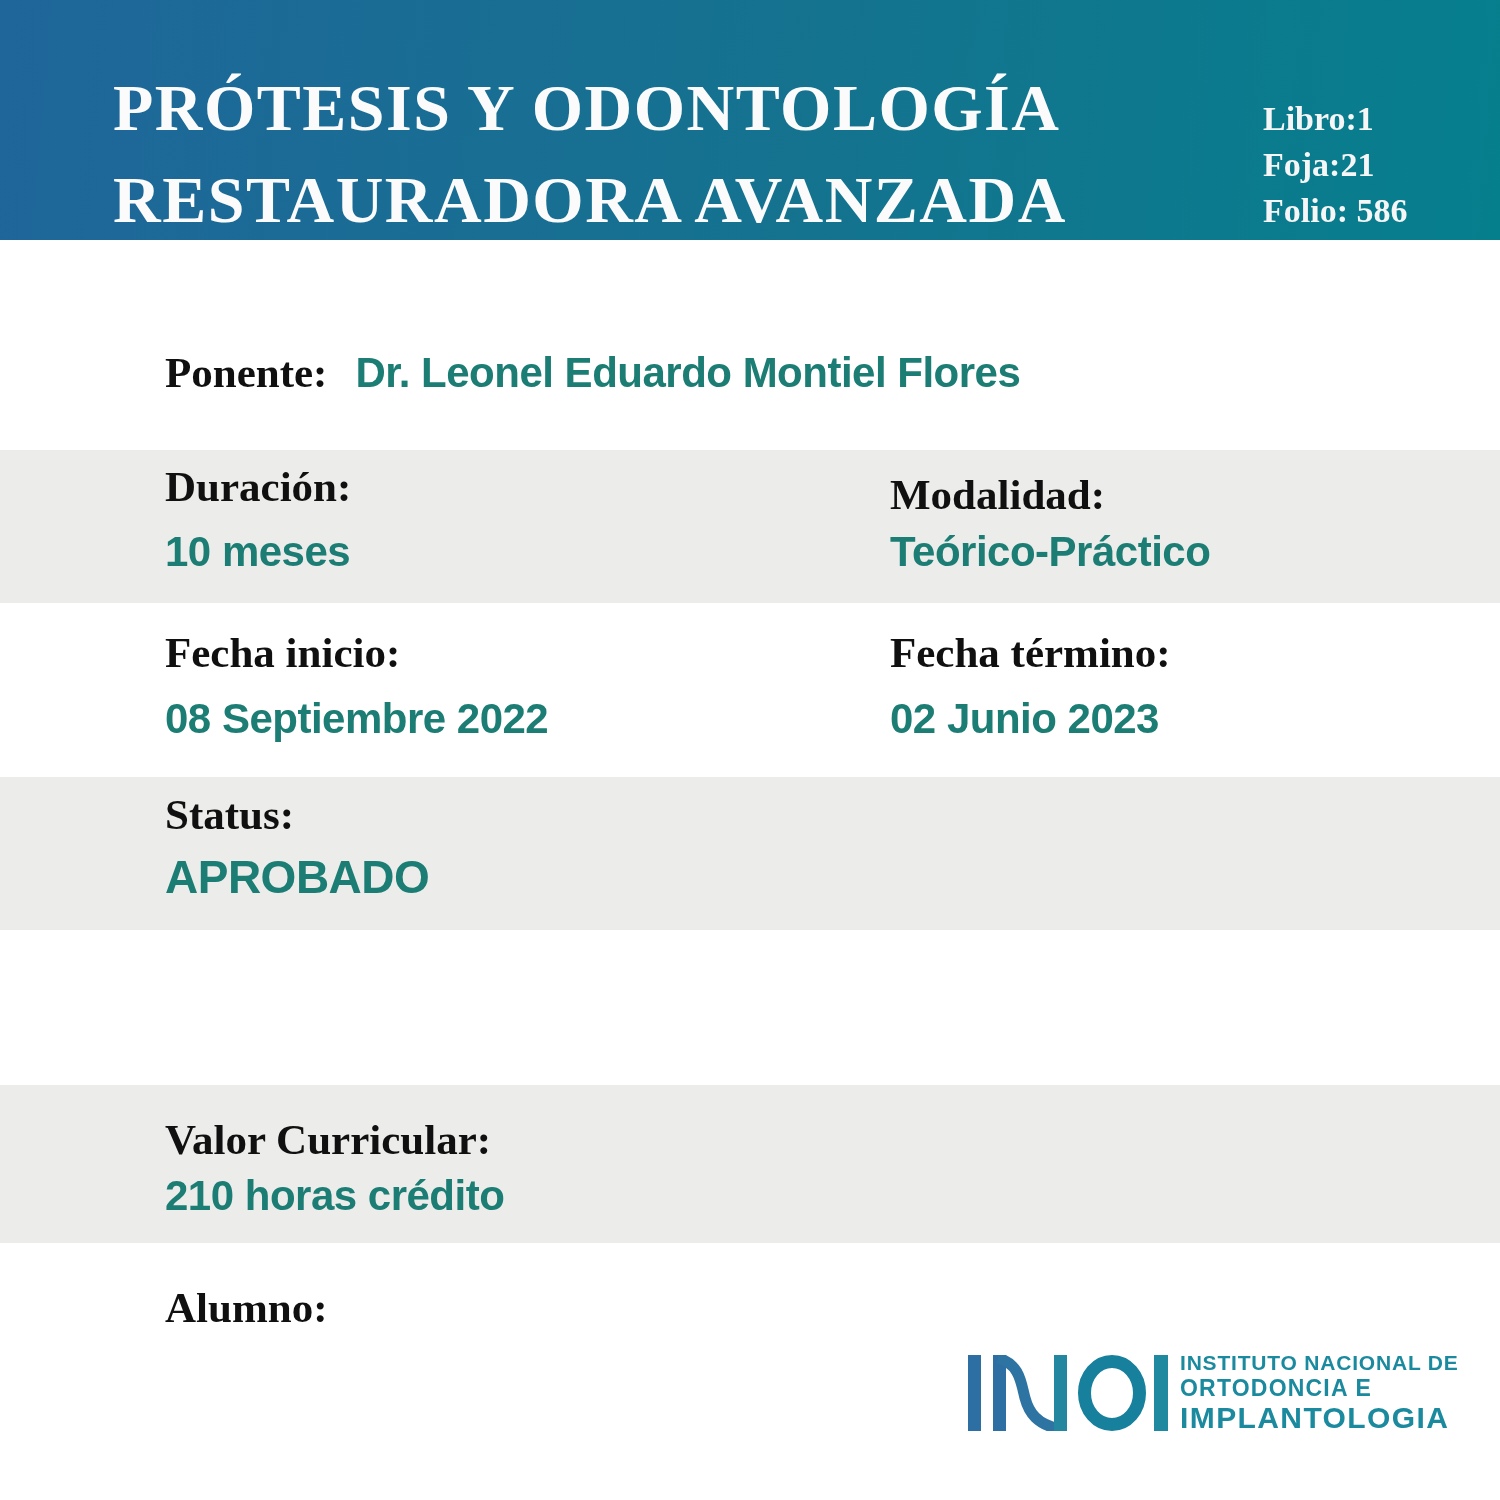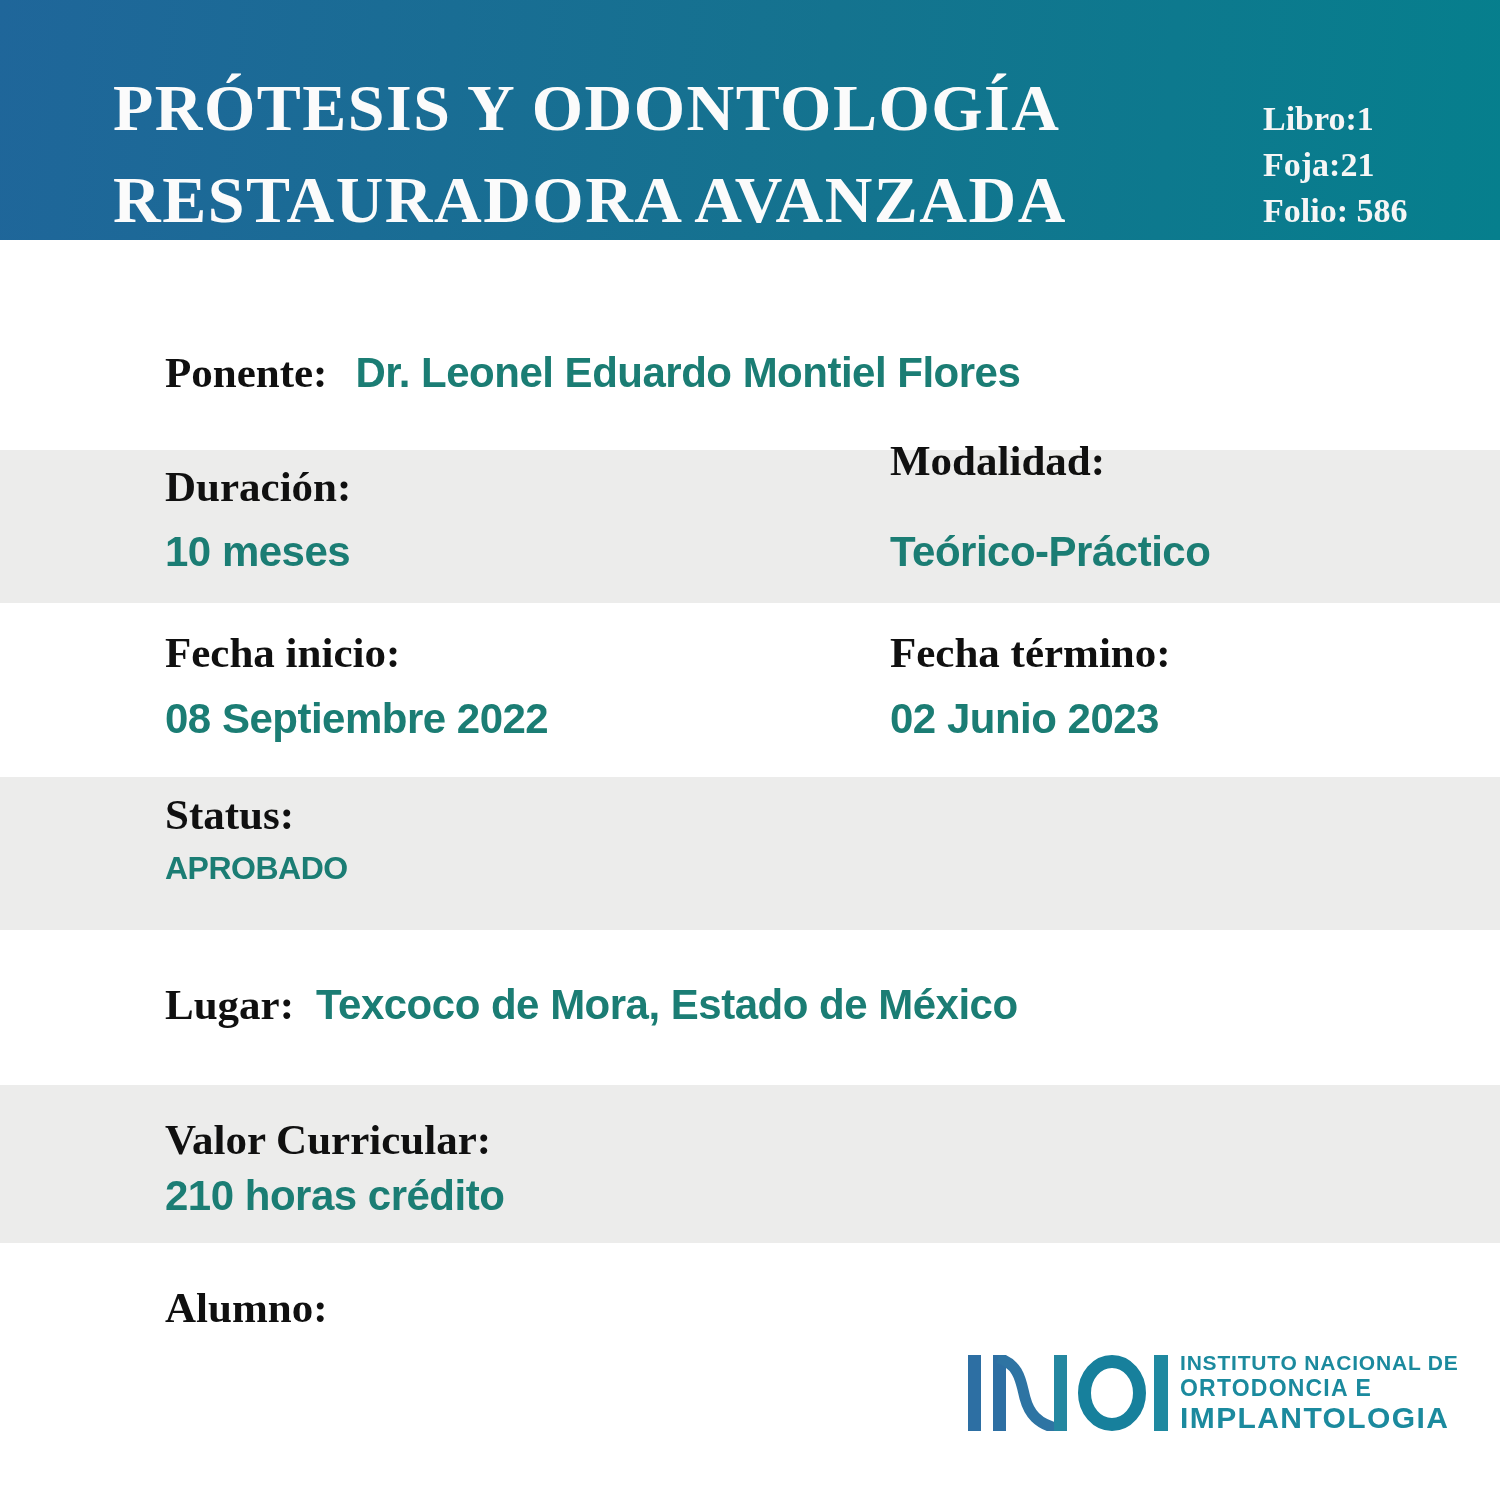--- a/index.html
+++ b/index.html
@@ -74,21 +74,21 @@
     color: #1B7D74;
     white-space: nowrap;
   }
   .field { position: absolute; }
   .inline-field {
     position: absolute;
     display: flex;
     align-items: baseline;
     gap: 28px;
   }
-  .big { font-size: 32px; }
+  .big { font-size: 46px; }
 
   
   .logo {
     position: absolute;
     left: 968px;
     top: 1352px;
     display: flex;
     align-items: center;
     gap: 12px;
   }
@@ -123,36 +123,32 @@
   <div class="band b3"></div>
 
   <div class="inline-field" style="left:165px; top:348px;">
     <span class="label">Ponente:</span>
     <span class="value">Dr. Leonel Eduardo Montiel Flores</span>
   </div>
 
   <div class="field label" style="left:165px; top:462px;">Duración:</div>
   <div class="field value" style="left:165px; top:528px;">10 meses</div>
 
-  <div class="field label" style="left:890px; top:436px;text-align:center;">Modalidad:</div>
+  <div class="field label" style="left:890px; top:470px;text-align:center;">Modalidad:</div>
   <div class="field value" style="left:890px; top:528px;">Teórico-Práctico</div>
 
   <div class="field label" style="left:165px; top:628px;">Fecha inicio:</div>
   <div class="field value" style="left:165px; top:695px;">08 Septiembre 2022</div>
 
   <div class="field label" style="left:890px; top:628px;text-align:right;">Fecha término:</div>
   <div class="field value" style="left:890px; top:695px;">02 Junio 2023</div>
 
   <div class="field label" style="left:165px; top:790px;">Status:</div>
   <div class="field value big" style="left:165px; top:850px;">APROBADO</div>
 
-  <div class="inline-field" style="left:165px; top:980px; gap:22px;">
-    <span class="label">Lugar:</span>
-    <span class="value">Texcoco de Mora, Estado de México</span>
-  </div>
 
   <div class="field label" style="left:165px; top:1115px;">Valor Curricular:</div>
   <div class="field value" style="left:165px; top:1172px;">210 horas crédito</div>
 
   <div class="field label" style="left:165px; top:1283px;">Alumno:</div>
 
   <div class="logo">
     <svg width="200" height="76" viewBox="0 0 200 76" aria-label="INOI">
 
       <rect x="0" y="0" width="13" height="76" fill="#2D6FA3"></rect>

